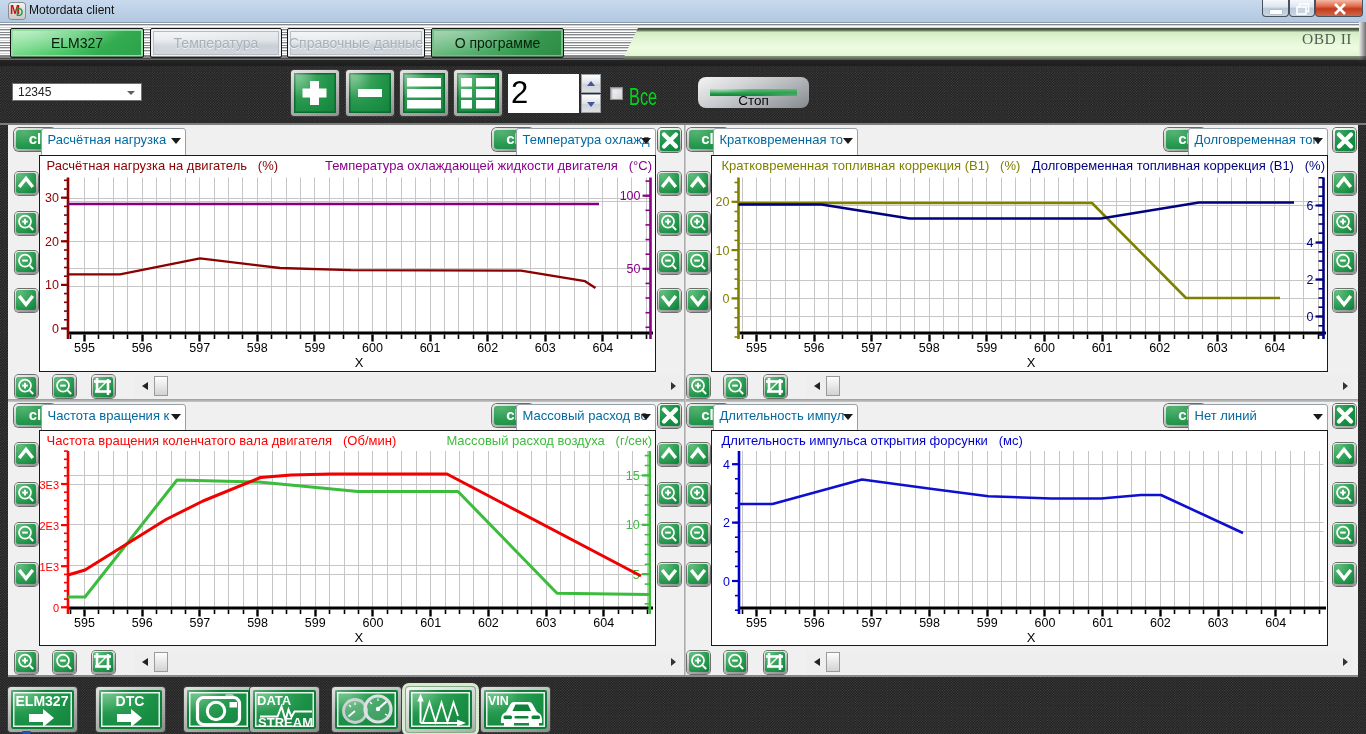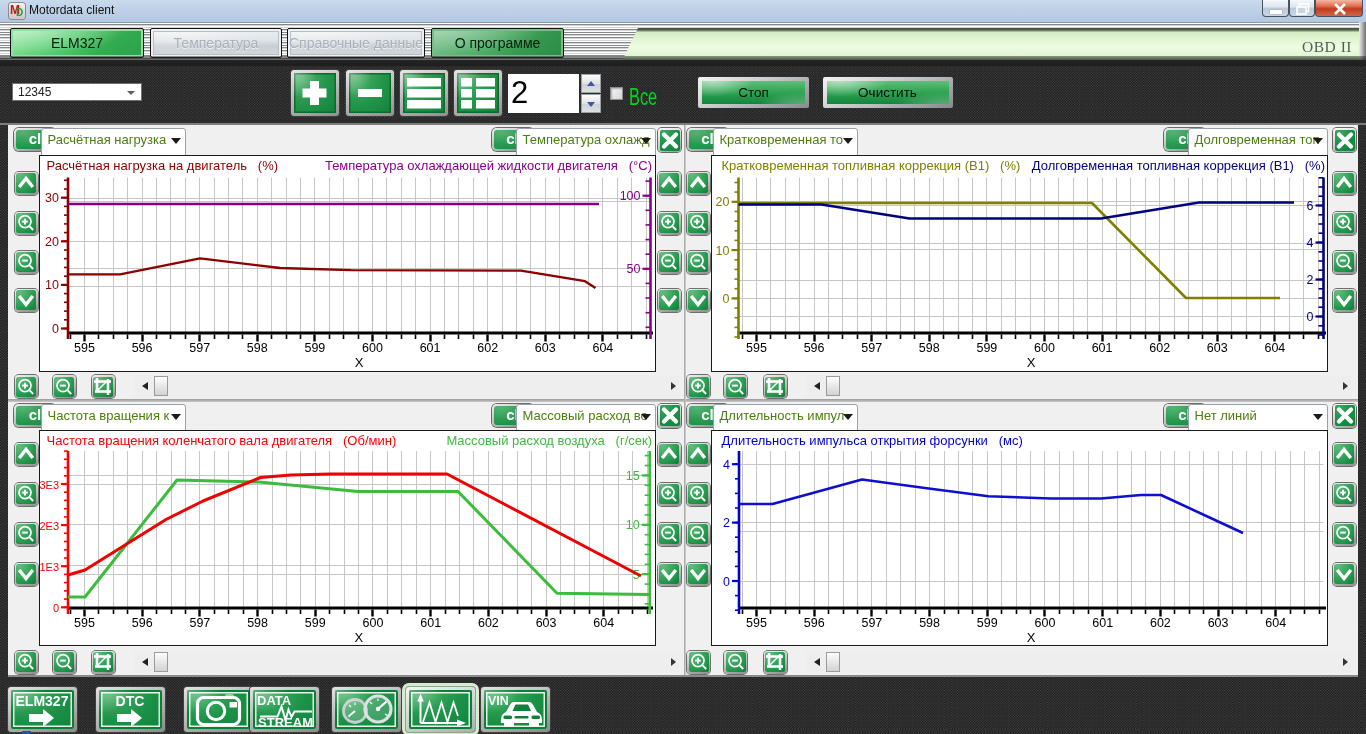--- a/index.html
+++ b/index.html
@@ -26,21 +26,21 @@
  linear-gradient(180deg,#eef0f2 0%,#e0e4e8 40%,#c9cfd5 60%,#d3d8dd 100%);
  box-shadow:inset 0 0 0 2px #eef1f3, inset 0 0 0 3px #b6bdc4;
  color:#a8b1b9;text-shadow:0 1px 0 #f0f3f6;}
 .tabgreen1{background:radial-gradient(140% 160% at 12% 0%,rgba(255,255,255,.5),rgba(255,255,255,0) 55%),linear-gradient(135deg,#8ee69e 0%,#50c96c 45%,#33ad50 70%,#2da04b 100%);
  box-shadow:inset 0 0 0 2px #90dfa0;color:#041c0a;}
 .tabgreen2{background:radial-gradient(140% 160% at 12% 0%,rgba(255,255,255,.35),rgba(255,255,255,0) 55%),linear-gradient(135deg,#7fc491 0%,#4fac68 45%,#37994f 70%,#2d8a45 100%);
  box-shadow:inset 0 0 0 2px #78bc89;color:#06200c;}
 #obdpanel{position:absolute;left:622px;top:28px;width:737px;height:33px;
  background:linear-gradient(180deg,#3f4f3a 0%,#55654c 6%,#d3ecc5 13%,#e3f5d4 35%,#edfce1 58%,#e4f6d4 82%,#cbe4ba 94%,#a4b894 100%);
  clip-path:polygon(16px 0,737px 0,737px 33px,0 33px);}
-#obdtxt{position:absolute;right:14px;top:38px;font-family:"Liberation Serif",serif;font-size:15.5px;color:#525d57;letter-spacing:0.5px;}
+#obdtxt{position:absolute;right:14px;top:30px;font-family:"Liberation Serif",serif;font-size:15.5px;color:#525d57;letter-spacing:0.5px;}
 
 .carbon{background-color:#181818;background-image:
  radial-gradient(circle at 0.65px 0.65px,#414141 0.55px,transparent 0.95px),
  radial-gradient(circle at 1.95px 1.95px,#414141 0.55px,transparent 0.95px);
  background-size:2.6px 2.6px;}
 #toolbar{position:absolute;left:0;top:60px;width:1366px;height:64px;}
 #bottombar{position:absolute;left:0;top:677px;width:1366px;height:57px;}
 
 #combo1{position:absolute;left:12px;top:83px;width:130px;height:18px;background:#fff;
  border:1px solid #707070;font-size:12px;color:#222;line-height:16px;padding-left:5px;}
@@ -59,21 +59,21 @@
 .gsq .face:before{content:"";position:absolute;left:0;top:0;width:65%;height:75%;
  background:radial-gradient(120% 120% at 0% 0%,rgba(255,255,255,.38),rgba(255,255,255,0) 70%);}
 #spinbox{position:absolute;left:508px;top:74px;width:71px;height:39px;background:#fff;}
 #spinbox span{position:absolute;left:3px;top:3px;font-size:31px;line-height:31px;color:#000;}
 .spb{position:absolute;left:581px;width:20px;height:19px;border:1px solid #9aa0a6;
  background:linear-gradient(180deg,#fdfdfd,#dfe2e5 50%,#cdd2d7 55%,#dde1e5 100%);}
 .spb .t{position:absolute;left:5px;width:0;height:0;border-left:4px solid transparent;border-right:4px solid transparent;}
 #chk{position:absolute;left:610px;top:87px;width:13px;height:13px;border:1px solid #8e8e8e;
  background:linear-gradient(135deg,#f8f8f8 0%,#d2d4d6 100%);box-shadow:inset 1px 1px 2px #aab;}
 #lblvse{position:absolute;left:629px;top:83px;font-size:24px;color:#00d81b;transform:scaleX(.68);transform-origin:left top;}
-.bigGreen{position:absolute;top:77px;height:31px;border-radius:2px;padding:4px;
+.bigGreen{position:absolute;top:77px;height:31px;border-radius:8px;padding:12px;
  background:linear-gradient(155deg,#f4f4f4 0%,#c6c9cc 45%,#858a8e 100%);box-shadow:0 0 0 1px #2e2e2e;}
 .bigGreen .face{width:100%;height:100%;
  background:radial-gradient(95% 160% at 10% 0%,rgba(255,255,255,.55),rgba(255,255,255,0) 42%),
  radial-gradient(100% 150% at 98% 115%,rgba(255,255,255,.38),rgba(255,255,255,0) 45%),
  linear-gradient(180deg,#5fbf7a 0%,#3bab5c 35%,#259a4b 65%,#138539 100%);
  text-align:center;font-size:13.5px;color:#0a0a0a;line-height:24px;}
 
 #charts{position:absolute;left:8px;top:124px;width:1350px;height:553px;background:#f0f0f0;}
 #hsep{position:absolute;left:8px;top:399px;width:1350px;height:3px;
  background:linear-gradient(180deg,#9a9a9a,#c9c9c9);}
@@ -82,21 +82,21 @@
 #ctop{position:absolute;left:0px;top:122.5px;width:1366px;height:2.5px;background:#7d7d7d;}
 #cbot{position:absolute;left:8px;top:675px;width:1350px;height:2px;background:#8a8a8a;}
 .chartbox{position:absolute;background:#fff;border:1px solid #1a1a1a;}
 
 .clbtn{position:absolute;width:42px;height:23px;border-radius:5px;padding:2px;
  background:linear-gradient(160deg,#efefef 0%,#b5b5b5 60%,#7e7e7e 100%);box-shadow:0 0 0 1px #6a6a6a;}
 .clbtn .face{position:relative;width:100%;height:100%;border-radius:3px;
  background:radial-gradient(130% 140% at 20% 10%,#56b373 0%,#2a9c52 45%,#0c7e38 100%);
  color:#fff;font-size:15px;font-weight:bold;text-align:center;line-height:17.5px;}
 .combo{position:absolute;height:40px;background:#fff;border:1px solid #98a0a8;border-radius:3px;
- font-size:13px;color:#4d7c0f;line-height:22px;padding-left:6px;overflow:hidden;white-space:nowrap;}
+ font-size:13px;color:#0369a1;line-height:22px;padding-left:6px;overflow:hidden;white-space:nowrap;}
 .combo .arr{position:absolute;width:0;height:0;border-left:5px solid transparent;
  border-right:5px solid transparent;border-top:6px solid #1a1a1a;top:9px;}
 .xbtn{position:absolute;width:23px;height:24px;border-radius:4px;padding:1.5px;
  background:linear-gradient(160deg,#fdfdfd 0%,#cfcfcf 55%,#9a9a9a 100%);box-shadow:0 0 0 1px #676767;}
 .xbtn .face{width:100%;height:100%;border-radius:2px;
  background:radial-gradient(140% 150% at 22% 10%,#3aa75f 0%,#149045 45%,#0a7f36 100%);}
 
 .sbtn{position:absolute;width:23px;height:23px;border-radius:4px;padding:1.5px;
  background:linear-gradient(160deg,#f2f2f2 0%,#bdbdbd 55%,#8a8a8a 100%);box-shadow:0 0 0 1px #6e6e6e;}
 .sbtn .face{width:100%;height:100%;border-radius:2.5px;
@@ -194,23 +194,20 @@
 <div class="spb" style="top:74px;">
       <div class="t" style="top:6px;border-bottom:5px solid #44549e;"></div>
     </div>
 <div class="spb" style="top:93.5px;">
       <div class="t" style="top:7px;border-top:5px solid #44549e;"></div>
     </div>
 <div id="chk"></div>
 <div id="lblvse">Все</div>
 <div class="bigGreen" style="left:698px;width:111px;">
       <div class="face">Стоп</div>
-    </div>
-<div class="bigGreen" style="left:822.5px;width:130px;">
-      <div class="face">Очистить</div>
     </div>
 
 <div id="charts"></div>
 <div id="hsep"></div>
     <div id="vsep"></div>
     <div id="ctop"></div>
     <div id="cbot"></div>
 <div class="clbtn" style="left:14px;top:128px;">
       <div class="face">cl</div>
     </div>

